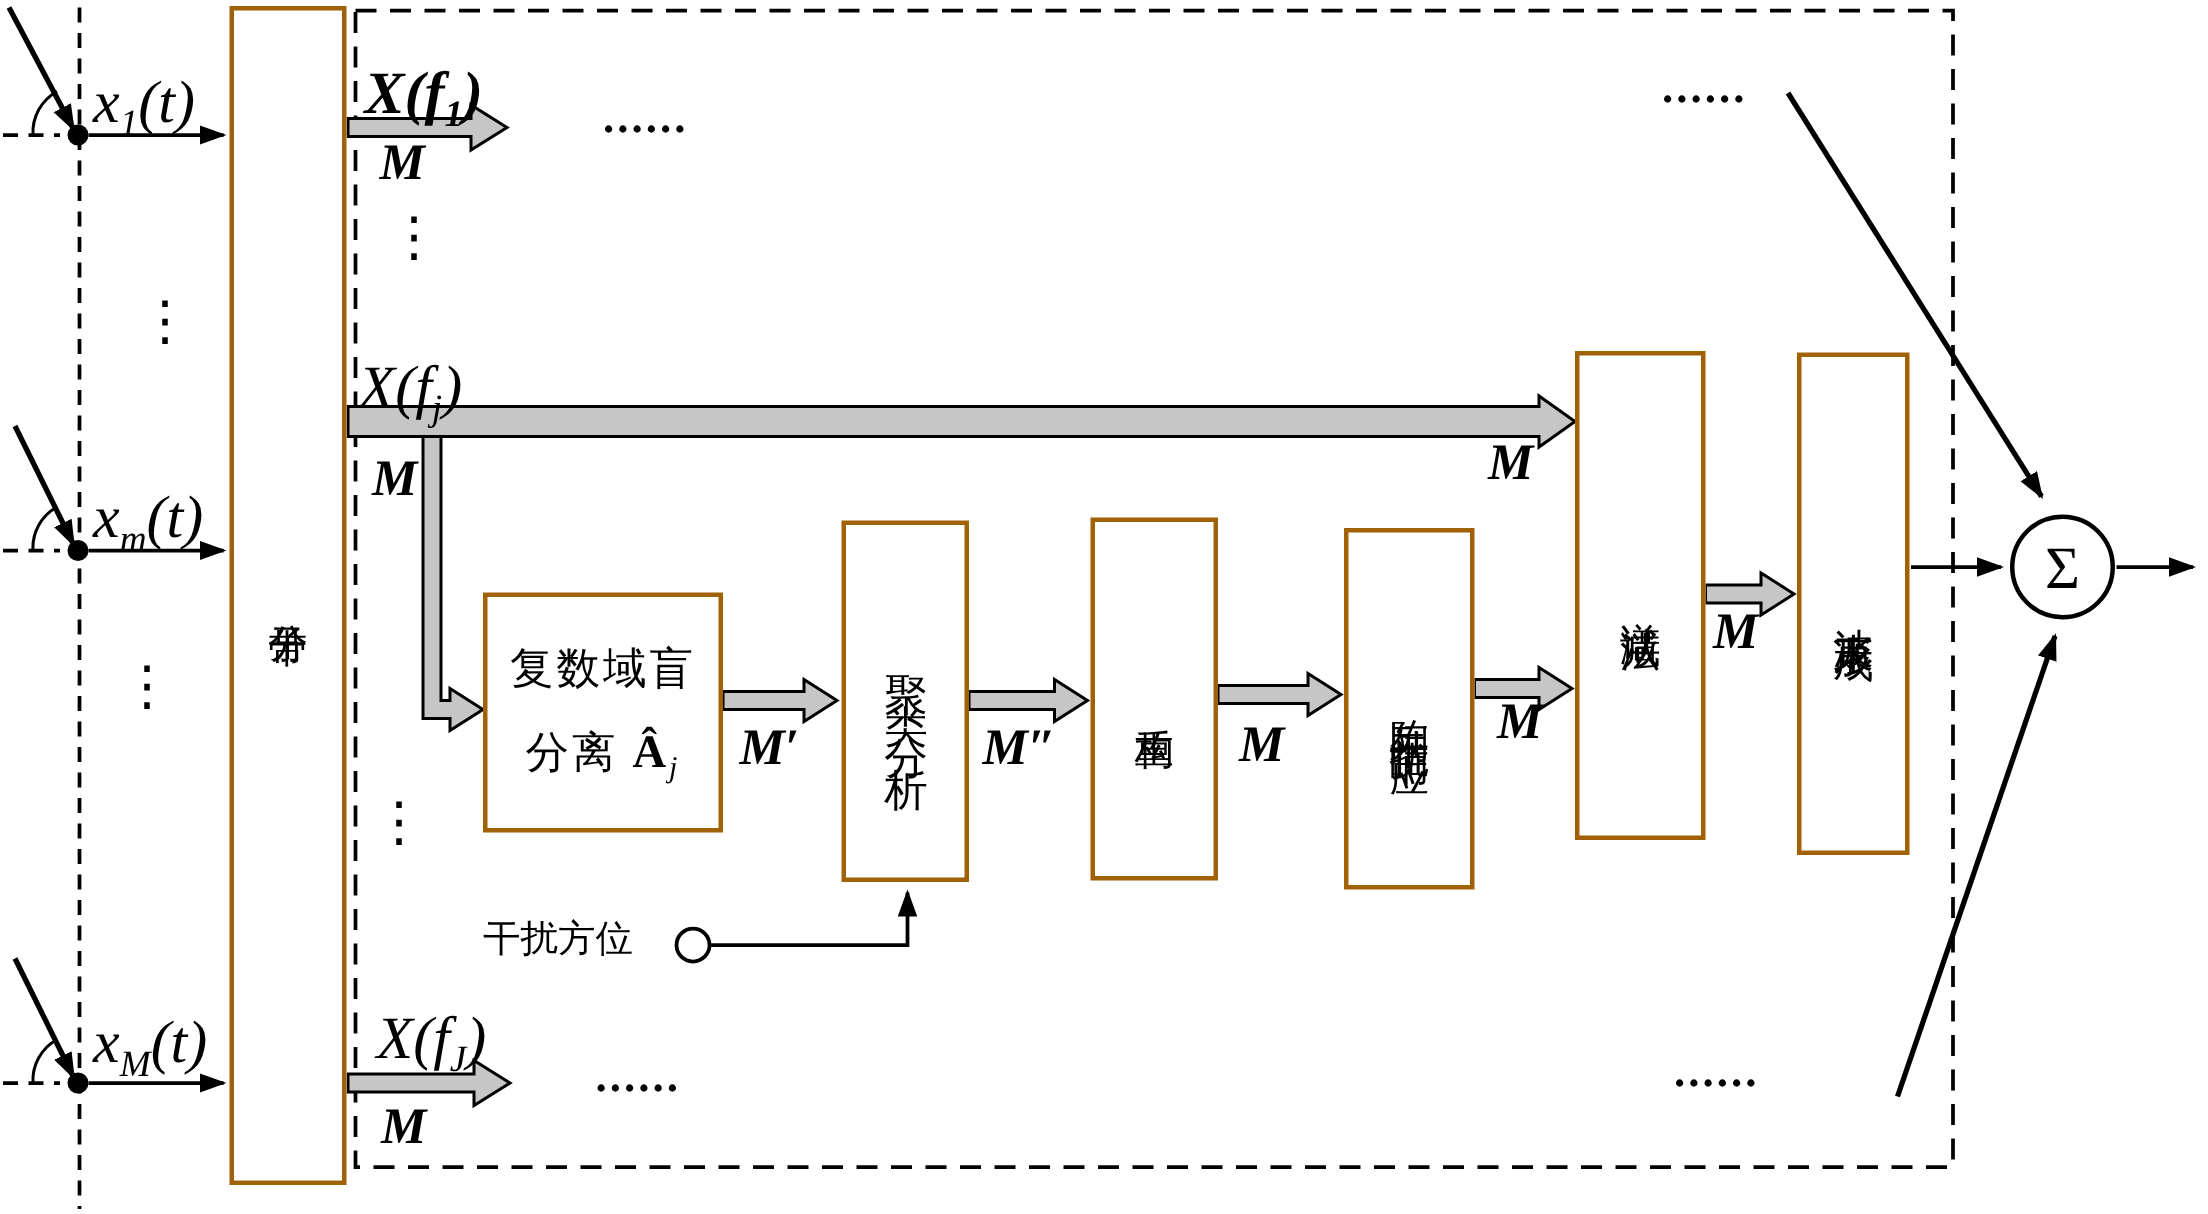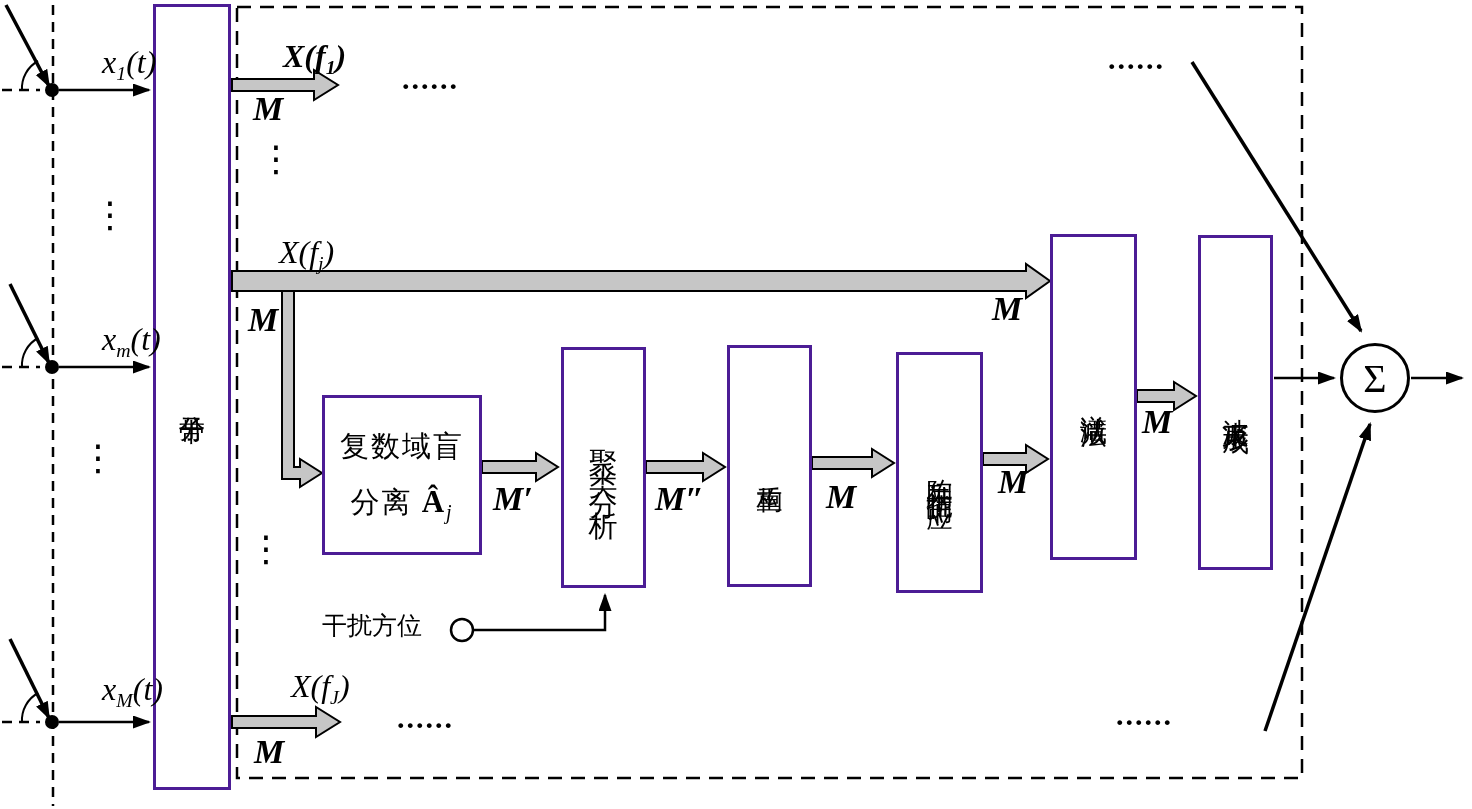--- a/index.html
+++ b/index.html
@@ -1,24 +1,24 @@
 <!DOCTYPE html>
 <html><head>
 <meta charset="utf-8">
 <style>
   html,body{margin:0;padding:0;background:#fff;}
   #canvas{position:relative;width:1472px;height:809px;background:#fff;overflow:hidden;
           font-family:"Liberation Serif", serif;color:#000;}
   #lines{position:absolute;left:0;top:0;}
-  .box{position:absolute;background:#fff;border:3px solid #4c1d95;box-sizing:border-box;
+  .box{position:absolute;background:#fff;border:3px solid #a16207;box-sizing:border-box;
        display:flex;align-items:center;justify-content:center;text-align:center;}
   .vtext{writing-mode:vertical-rl;text-orientation:upright;
          font-family:"Liberation Serif", serif;color:#000;}
   .lab{position:absolute;white-space:nowrap;}
-  .sig{font-style:italic;font-size:32px;font-family:"Liberation Serif", serif;margin-left:40px;}
+  .sig{font-style:italic;font-size:40px;font-family:"Liberation Serif", serif;}
   .sig sub{font-size:0.62em;font-style:italic;}
   .mlab{font-style:italic;font-weight:700;font-size:34px;font-family:"Liberation Serif", serif;}
   .hdots{font-weight:700;font-size:30px;letter-spacing:2px;font-family:"Liberation Serif", serif;}
   .vdots{font-size:36px;line-height:1;font-family:"DejaVu Sans", sans-serif;}
   .cjk{font-family:"Liberation Serif", serif;}
   .sep-line{font-size:29px;letter-spacing:2px;}
   .sep-line b{font-size:31px;font-style:normal;}
   .sep-line sub{font-size:20px;font-style:italic;}
   .sum-circle{position:absolute;width:70px;height:70px;border:3px solid #000;border-radius:50%;
               box-sizing:border-box;background:#fff;display:flex;align-items:center;justify-content:center;

